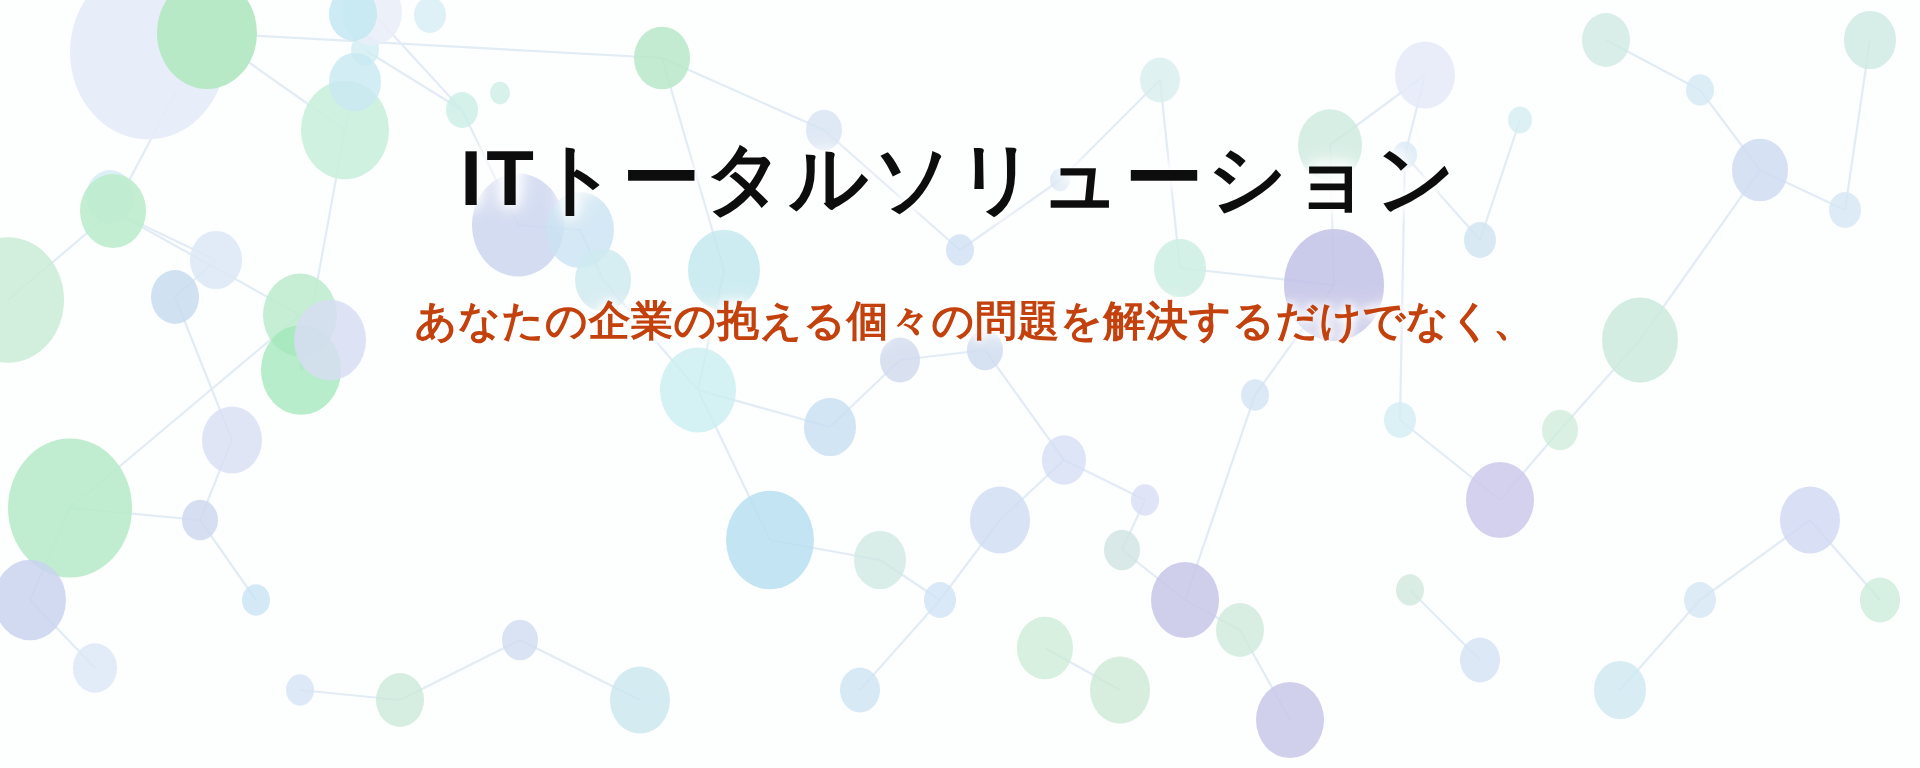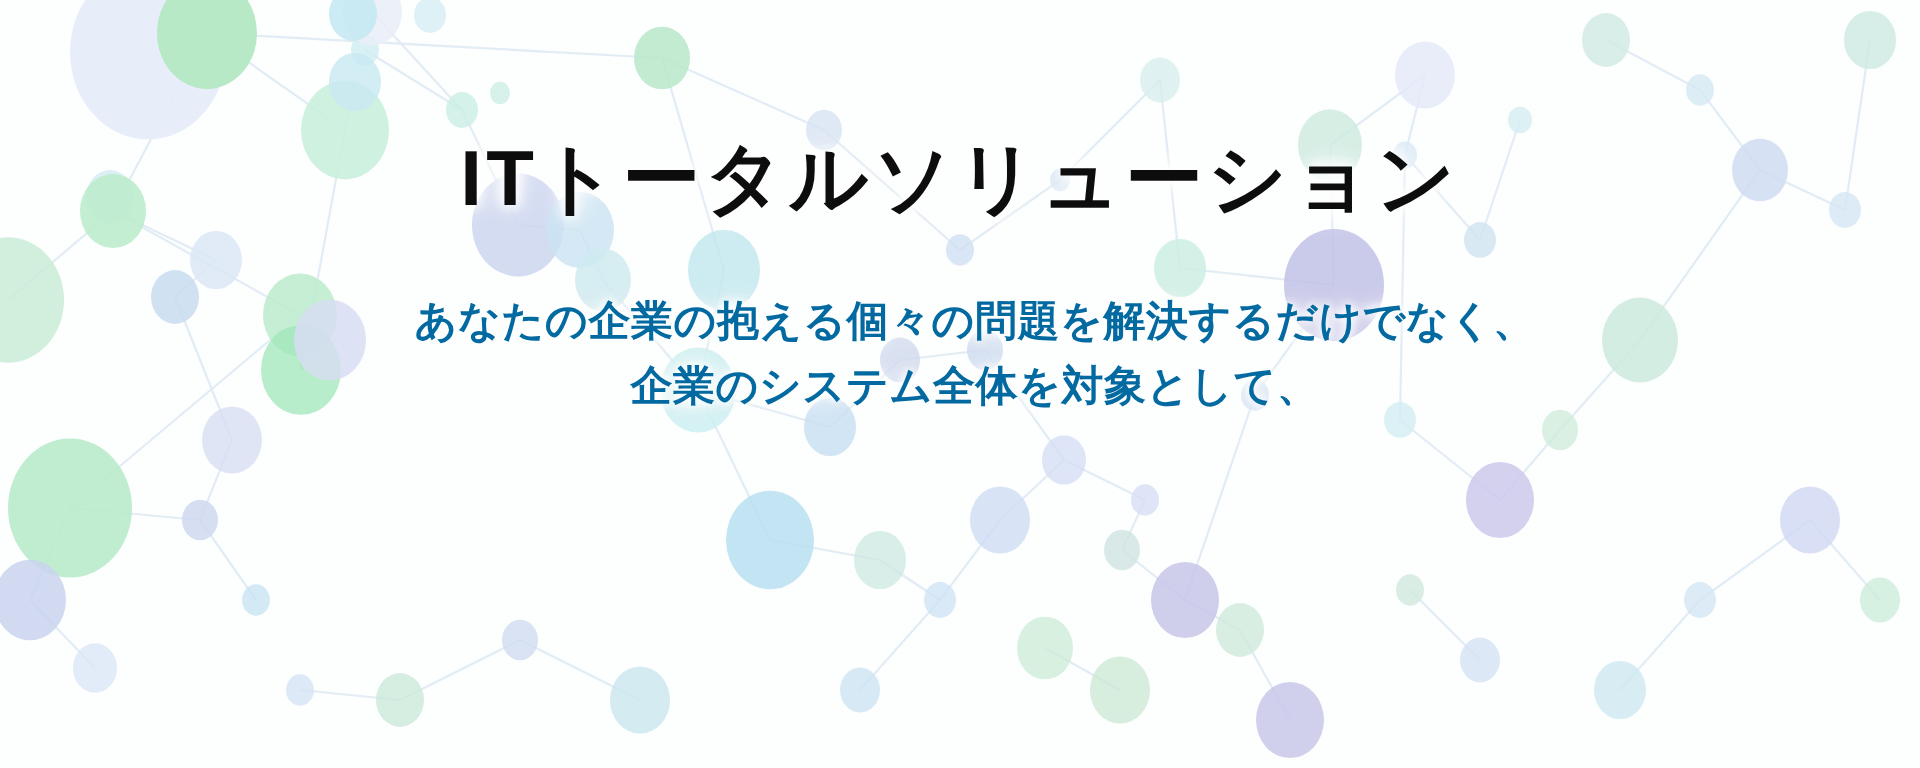--- a/index.html
+++ b/index.html
@@ -45,21 +45,21 @@
     margin-top:76px;
     display:flex;
     flex-direction:column;
     align-items:center;
     gap:16px;
   }
   .sub-line {
     font-size:42px;
     font-weight:700;
     letter-spacing:0.012em;
-    color:#0369a1;
+    color:#c2410c;
     line-height:1.18;
     white-space:nowrap;
     text-shadow:
       0 0 10px #ffffff, 0 0 10px #ffffff, 0 0 18px #ffffff,
       0 0 26px rgba(255,255,255,0.9);
     margin-left: 30px;
   }
 </style>
 </head>
 <body>
@@ -222,17 +222,16 @@
         <ellipse cx="1255" cy="395" rx="14" ry="15.680000000000001" fill="#d2e2f2" opacity="0.8"></ellipse>
       </g>
   </svg>
 
   <div id="content">
 
     <h1 id="title">ITトータルソリューション</h1>
 
     <div id="subtitle">
       <div class="sub-line">あなたの企業の抱える個々の問題を解決するだけでなく、</div>
-      <div class="sub-line">企業のシステム全体を対象として、</div>
     </div>
 
   </div>
 </div>
 
 </body></html>

